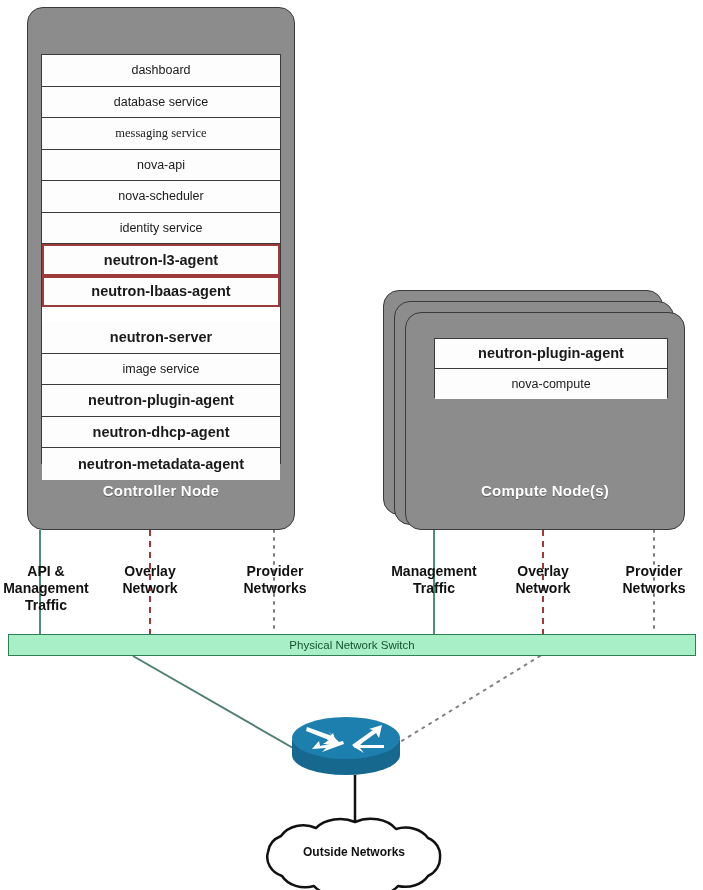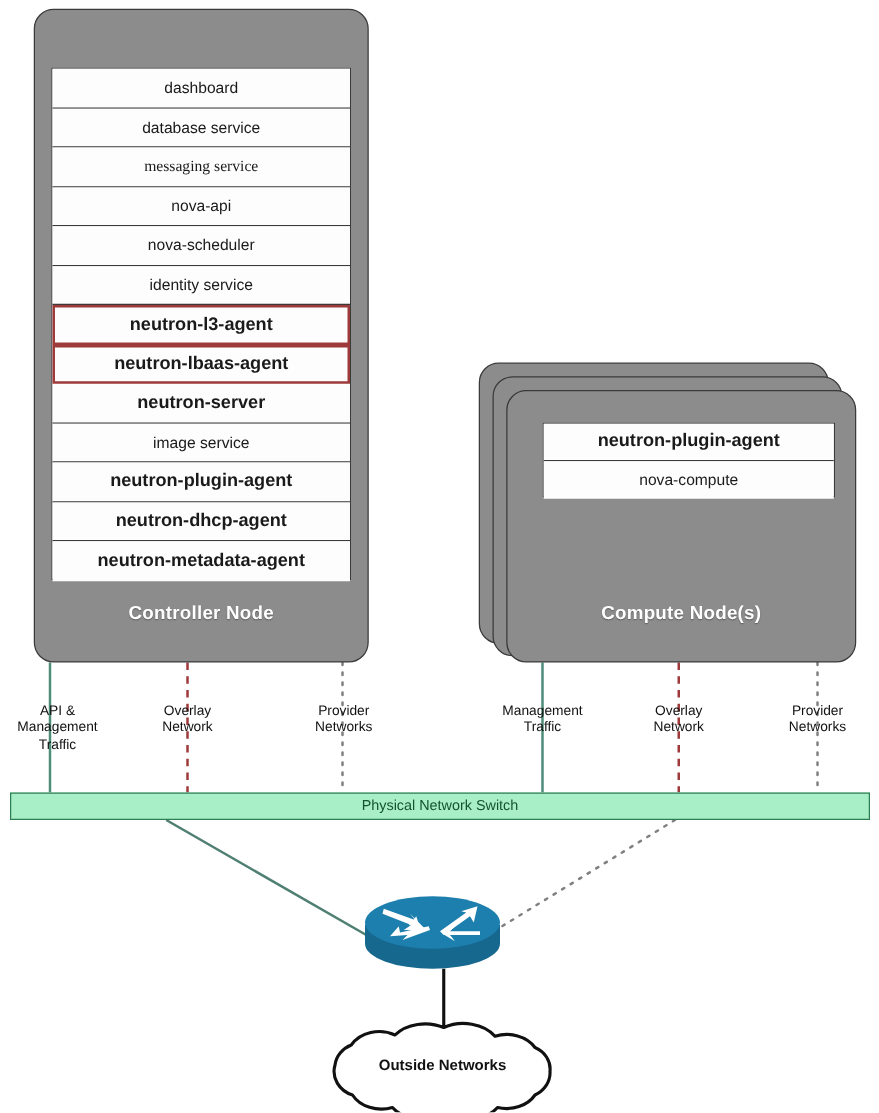--- a/index.html
+++ b/index.html
@@ -97,22 +97,22 @@
   #switch-bar .switch-label {
     color: #14532d;
     font-size: 11.5px;
     font-weight: normal;
   }
 
   
   .traffic-label {
     position: absolute;
     text-align: center;
-    font-weight: normal;
-    font-size: 11px;
+    font-weight: bold;
+    font-size: 14px;
     color: #111111;
     line-height: 1.22;
     white-space: pre-line;
   }
 
   
   #cloud-label {
     position: absolute;
     text-align: center;
     font-weight: bold;
@@ -197,21 +197,21 @@
       </div>
       <div class="svc-row" style="height: 31.5385px;">
         <span>identity service</span>
       </div>
       <div class="svc-row bold highlight" style="height: 31.5385px;">
         <span>neutron-l3-agent</span>
       </div>
       <div class="svc-row bold highlight" style="height: 31.5385px;">
         <span>neutron-lbaas-agent</span>
       </div>
-      <div class="svc-row bold" style="height: 31.5385px;">
+      <div class="svc-row bold" style="height: 31.5385px; margin-top: 15px;">
         <span>neutron-server</span>
       </div>
       <div class="svc-row" style="height: 31.5385px;">
         <span>image service</span>
       </div>
       <div class="svc-row bold" style="height: 31.5385px;">
         <span>neutron-plugin-agent</span>
       </div>
       <div class="svc-row bold" style="height: 31.5385px;">
         <span>neutron-dhcp-agent</span>

